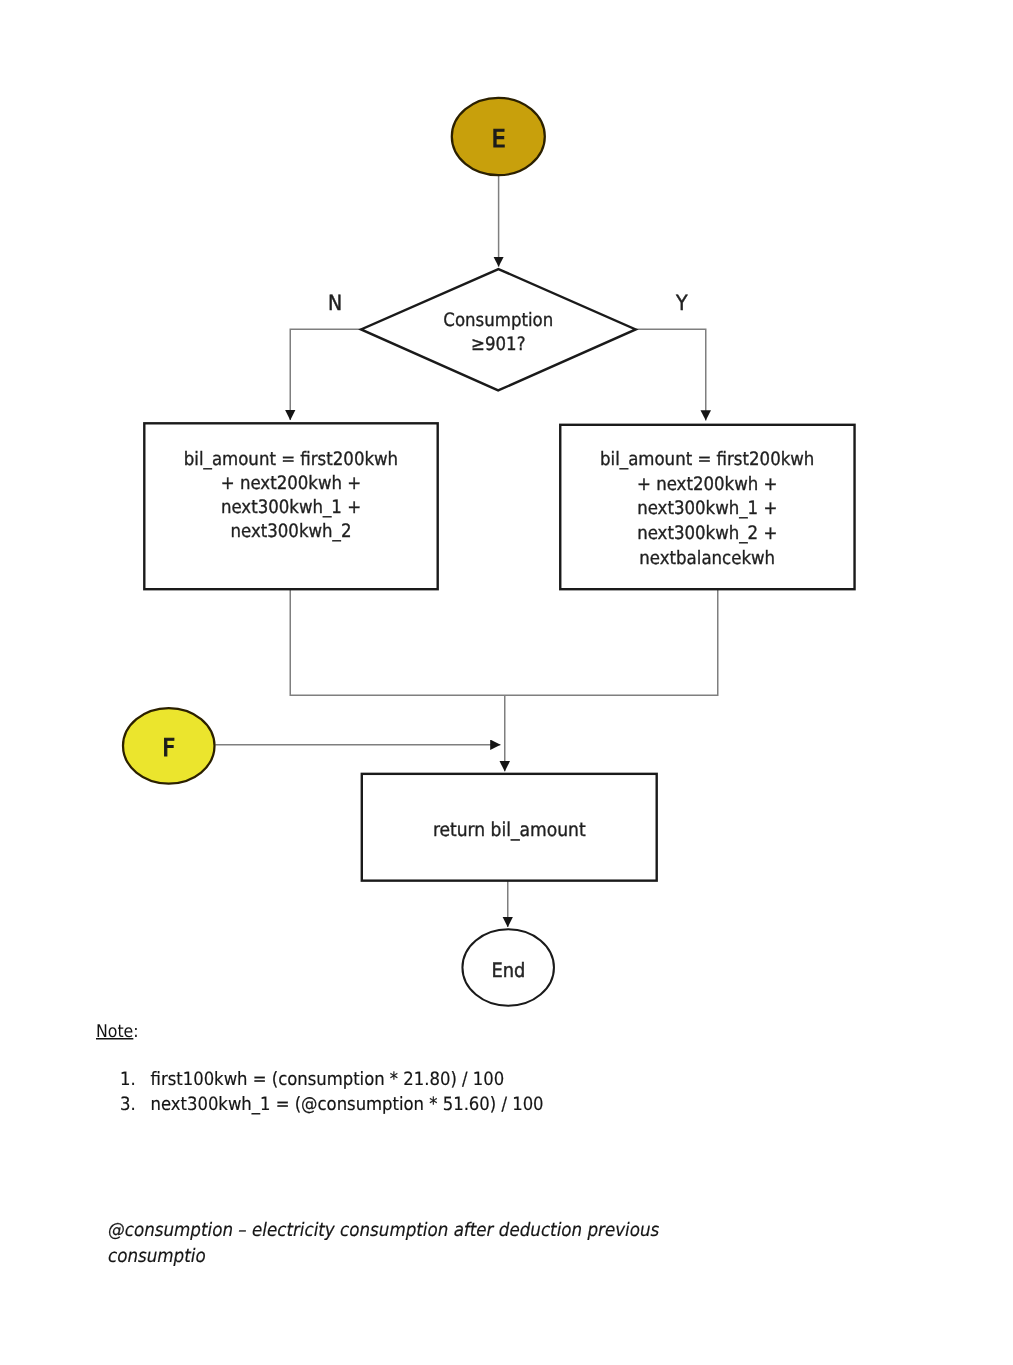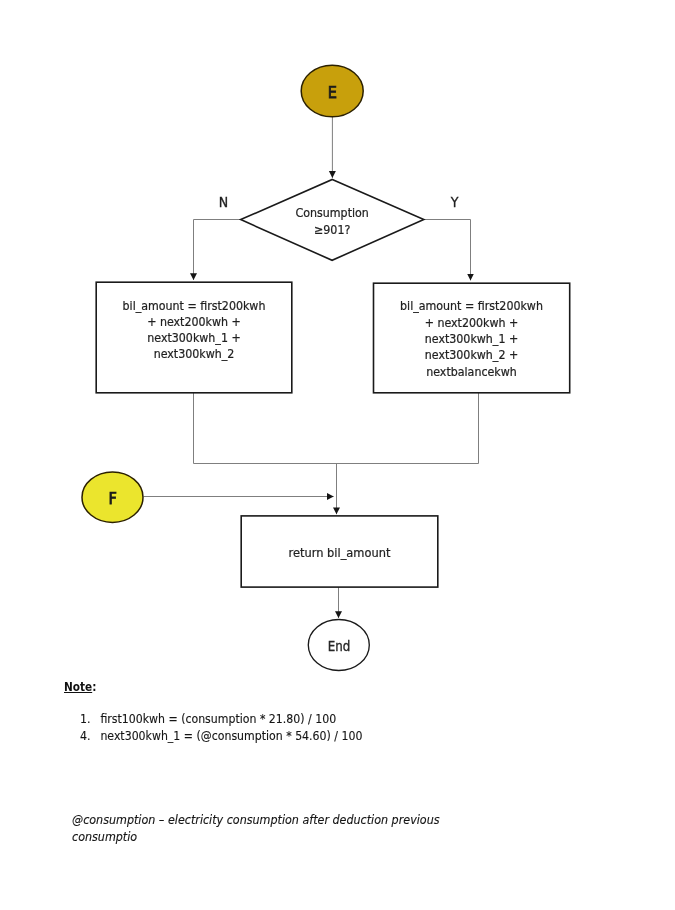--- a/index.html
+++ b/index.html
@@ -12,21 +12,21 @@
   .ell-plain{stroke:#1a1a1a;stroke-width:1.35;fill:#fff;}
   .conn{fill:none;stroke:#7f7f7f;stroke-width:1;}
   text{font-family:"DejaVu Sans",sans-serif;font-stretch:condensed;}
   .nodetext{font-size:12.3px;fill:#1f1f1f;text-anchor:middle;stroke:#1f1f1f;stroke-width:0.22px;paint-order:stroke fill;}
   .returntext{font-size:12.7px;fill:#1f1f1f;text-anchor:middle;stroke:#1f1f1f;stroke-width:0.22px;paint-order:stroke fill;}
   .branchlbl{font-size:14px;fill:#1f1f1f;text-anchor:middle;stroke:#1f1f1f;stroke-width:0.3px;paint-order:stroke fill;}
   .ellipsetext{font-size:16.2px;fill:#1b1b1b;text-anchor:middle;stroke:#1b1b1b;stroke-width:0.75px;paint-order:stroke fill;}
   .endtext{font-size:13.2px;fill:#262626;text-anchor:middle;stroke:#262626;stroke-width:0.3px;paint-order:stroke fill;}
 
   .notes{position:absolute;left:0;top:0;width:675px;font-family:"DejaVu Sans",sans-serif;font-stretch:condensed;}
-  #note-heading{position:absolute;left:64px;top:680px;font-size:11.7px;font-weight:bold;color:#111;}
+  #note-heading{position:absolute;left:64px;top:680px;font-size:11.7px;font-weight:normal;color:#111;}
   #note-heading u{text-decoration:underline;}
   #note-list{position:absolute;left:80px;top:711px;margin:0;padding:0;list-style:none;}
   #note-list li{font-size:12.2px;color:#151515;-webkit-text-stroke:0.12px #151515;height:16.55px;line-height:16.55px;white-space:nowrap;}
   #note-list li .num{display:inline-block;width:20.4px;}
   #note-footer{position:absolute;left:72px;top:811px;width:372px;font-size:12.4px;color:#151515;-webkit-text-stroke:0.12px #151515;line-height:17.4px;font-style:italic;}
 </style>
 </head>
 <body>
 
 <div id="page">
@@ -82,18 +82,18 @@
   <text class="returntext" x="339.5" y="557">return bil_amount</text>
 
   <ellipse class="ell-plain" cx="338.8" cy="645" rx="30.5" ry="25.5"></ellipse>
   <text class="endtext" x="339" y="651">End</text>
 </svg>
 
 <div class="notes">
   <div id="note-heading"><u>Note</u><span>:</span></div>
   <ol id="note-list">
     <li><span class="num">1.</span><span>first100kwh = (consumption * 21.80) / 100</span></li>
-    <li><span class="num">4.</span><span>next300kwh_1 = (@consumption * 54.60) / 100</span></li>
+    <li><span class="num">3.</span><span>next300kwh_1 = (@consumption * 51.60) / 100</span></li>
   </ol>
   <div id="note-footer">@consumption – electricity consumption after deduction previous consumptio</div>
 </div>
 
 </div>
 
 </body></html>

